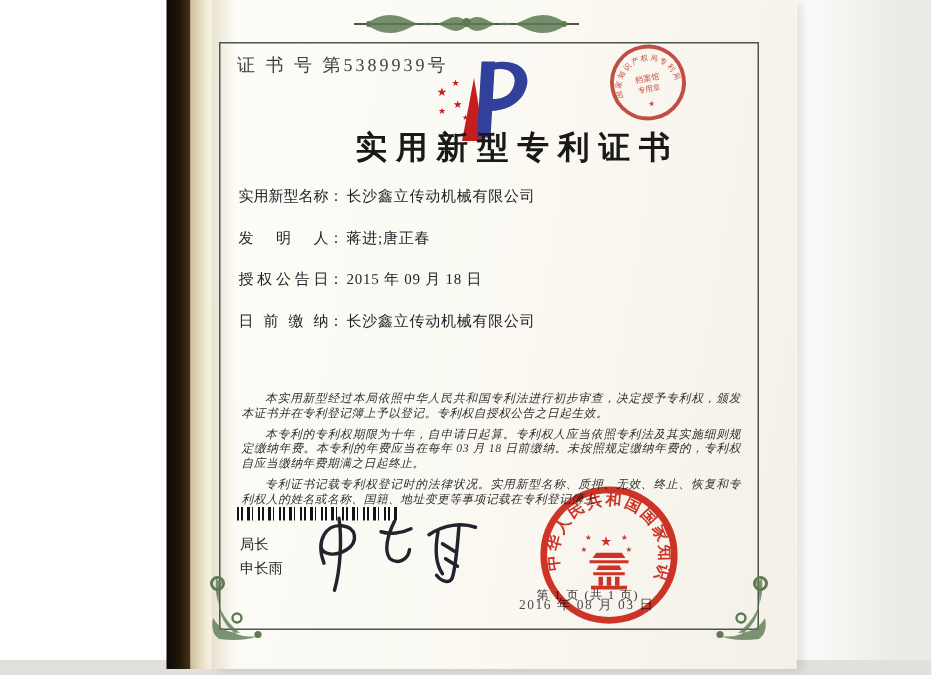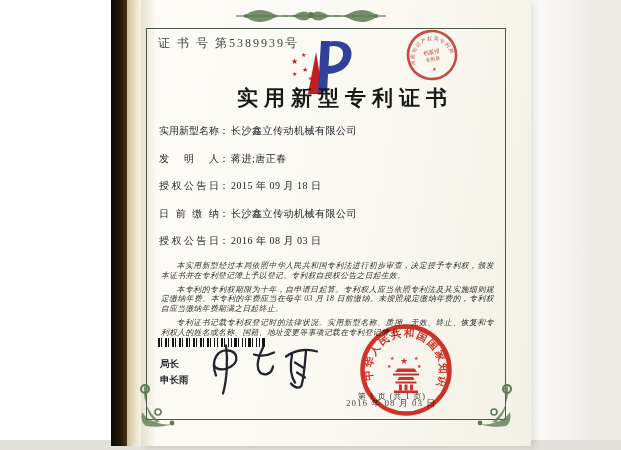--- a/index.html
+++ b/index.html
@@ -48,21 +48,21 @@
     font-size:7.8px;line-height:1.26;letter-spacing:.35px;color:#30302e;
     text-align:justify;font-style:italic;}
   .body-text p{margin:4px;text-indent:2em;font-style:italic;}
 
   .barcode{position:absolute;left:158px;top:338px;width:108px;height:9px;
     background:repeating-linear-gradient(90deg,
       #141414 0 1.5px,#fff 1.5px 3px,#141414 3px 4px,#fff 4px 6.5px,
       #141414 6.5px 9px,#fff 9px 10px,#141414 10px 11px,#fff 11px 14px);}
 
   .officer{position:absolute;left:160px;top:356px;font-size:9.5px;color:#23232a;
-    line-height:16px;font-weight:bold;}
+    line-height:16px;}
   .signature{position:absolute;left:202px;top:341px;width:120px;height:56px;}
 
   .seal-date{position:absolute;left:346px;top:397px;font-size:9px;color:#4a4a50;
     letter-spacing:1px;z-index:1;}
   .big-seal{position:absolute;left:358px;top:322px;width:96px;height:96px;
     z-index:2;mix-blend-mode:multiply;opacity:.94;}
   .mini-seal{position:absolute;left:404px;top:27px;width:56px;height:56px;
     transform:rotate(-10deg);opacity:.88;mix-blend-mode:multiply;}
 
   .footer-page{position:absolute;left:146px;top:391px;width:280px;text-align:right;
@@ -123,23 +123,20 @@
     <span class="flabel">实用新型名称</span><span class="fsep">：</span><span class="fvalue">长沙鑫立传动机械有限公司</span>
   </li>
   <li>
     <span class="flabel">发明人</span><span class="fsep">：</span><span class="fvalue">蒋进;唐正春</span>
   </li>
   <li>
     <span class="flabel">授权公告日</span><span class="fsep">：</span><span class="fvalue">2015 年 09 月 18 日</span>
   </li>
   <li>
     <span class="flabel">日前缴纳</span><span class="fsep">：</span><span class="fvalue">长沙鑫立传动机械有限公司</span>
-  </li>
-  <li>
-    <span class="flabel">授权公告日</span><span class="fsep">：</span><span class="fvalue">2016 年 08 月 03 日</span>
   </li>
 </ul>
 
 <div class="body-text">
   <p>本实用新型经过本局依照中华人民共和国专利法进行初步审查，决定授予专利权，颁发本证书并在专利登记簿上予以登记。专利权自授权公告之日起生效。</p>
   <p>本专利的专利权期限为十年，自申请日起算。专利权人应当依照专利法及其实施细则规定缴纳年费。本专利的年费应当在每年 03 月 18 日前缴纳。未按照规定缴纳年费的，专利权自应当缴纳年费期满之日起终止。</p>
   <p>专利证书记载专利权登记时的法律状况。实用新型名称、质押、无效、终止、恢复和专利权人的姓名或名称、国籍、地址变更等事项记载在专利登记簿上。</p>
 </div>
 
 <div class="barcode"></div>

